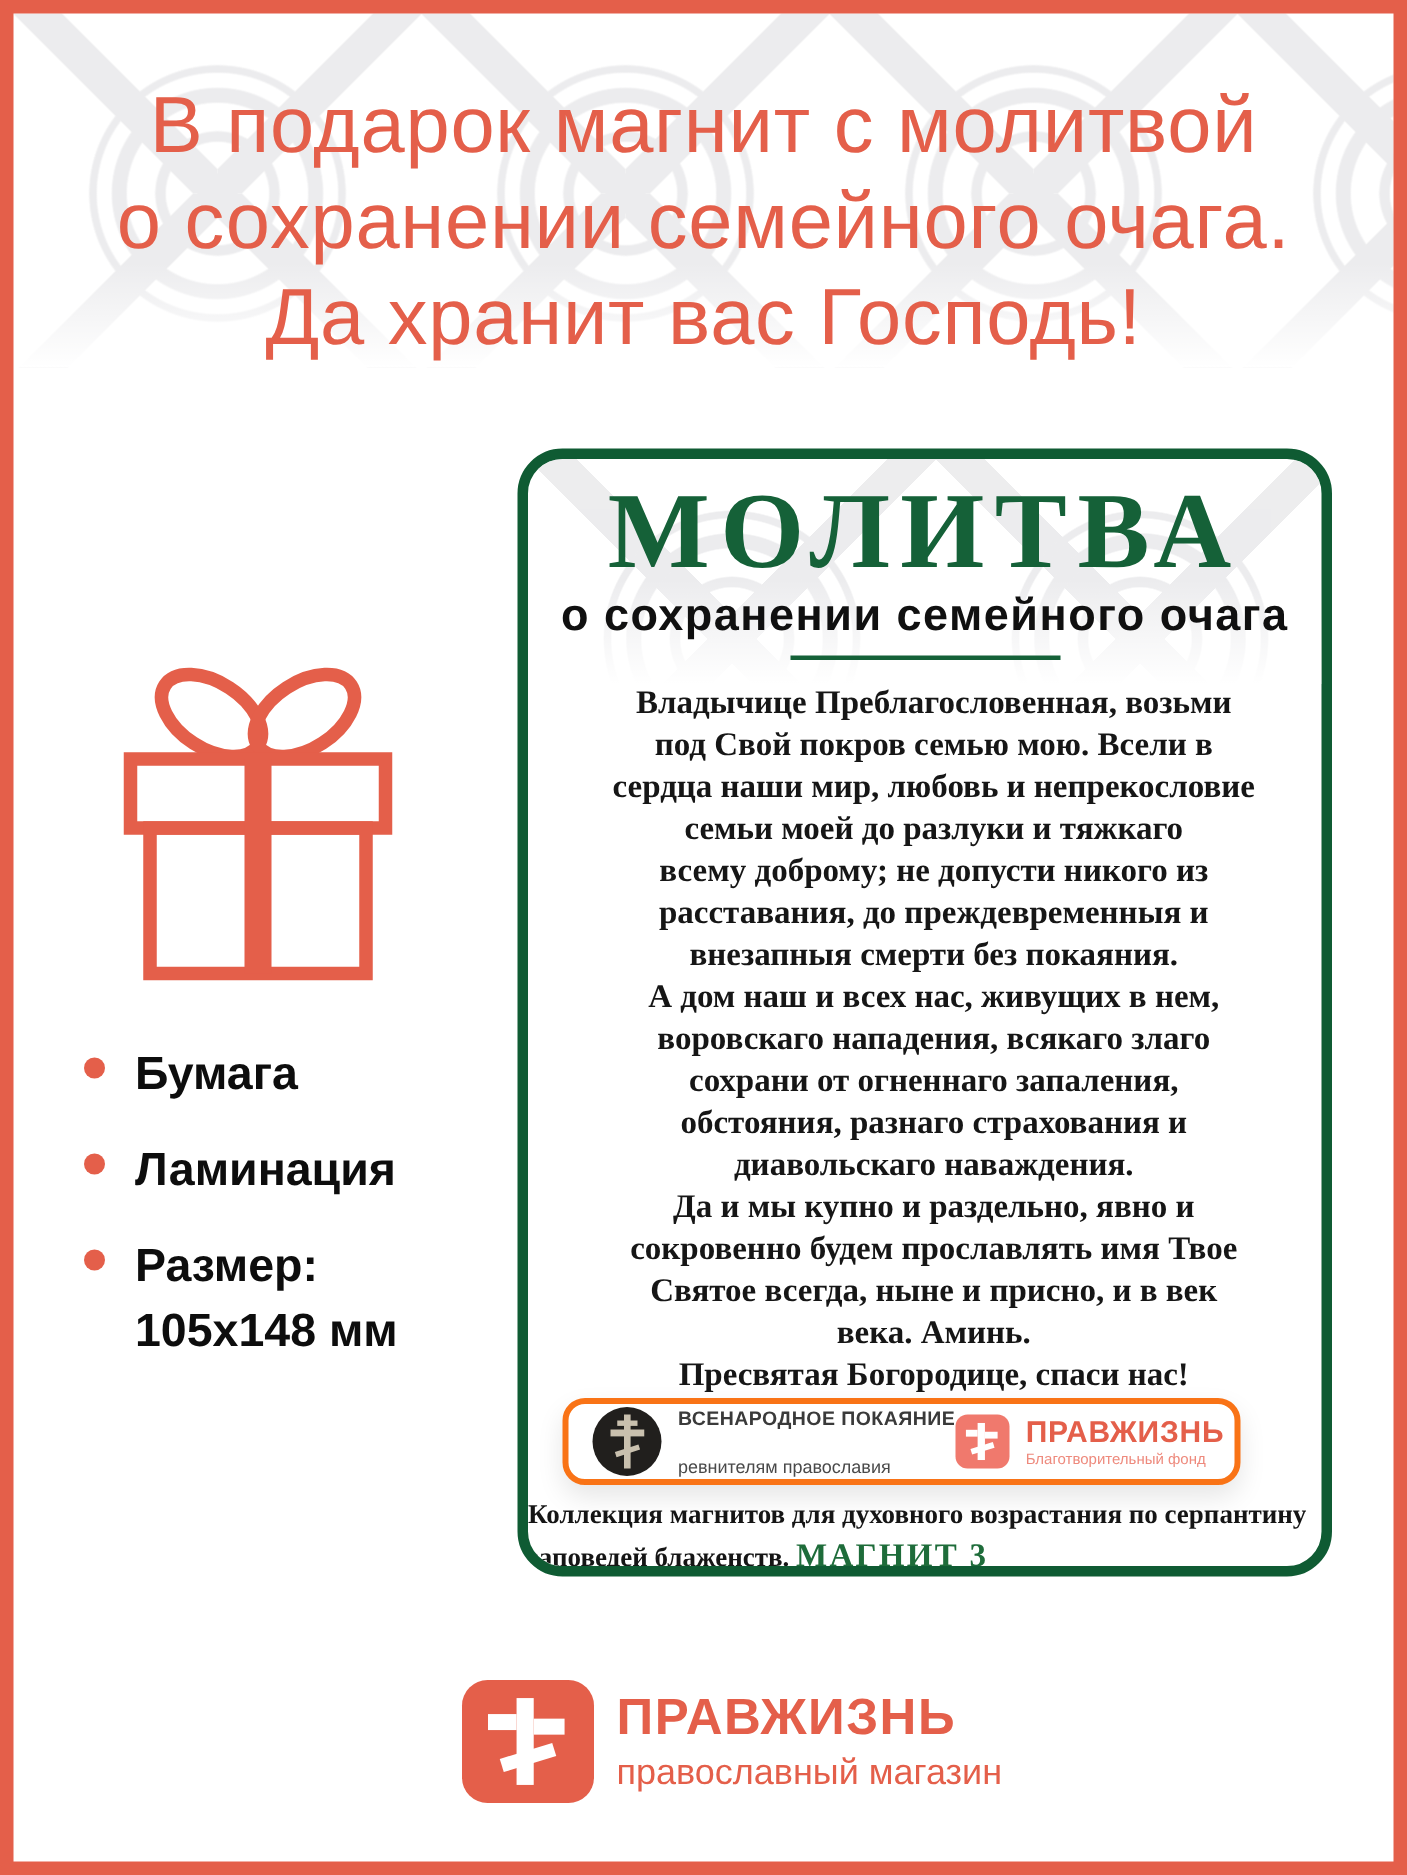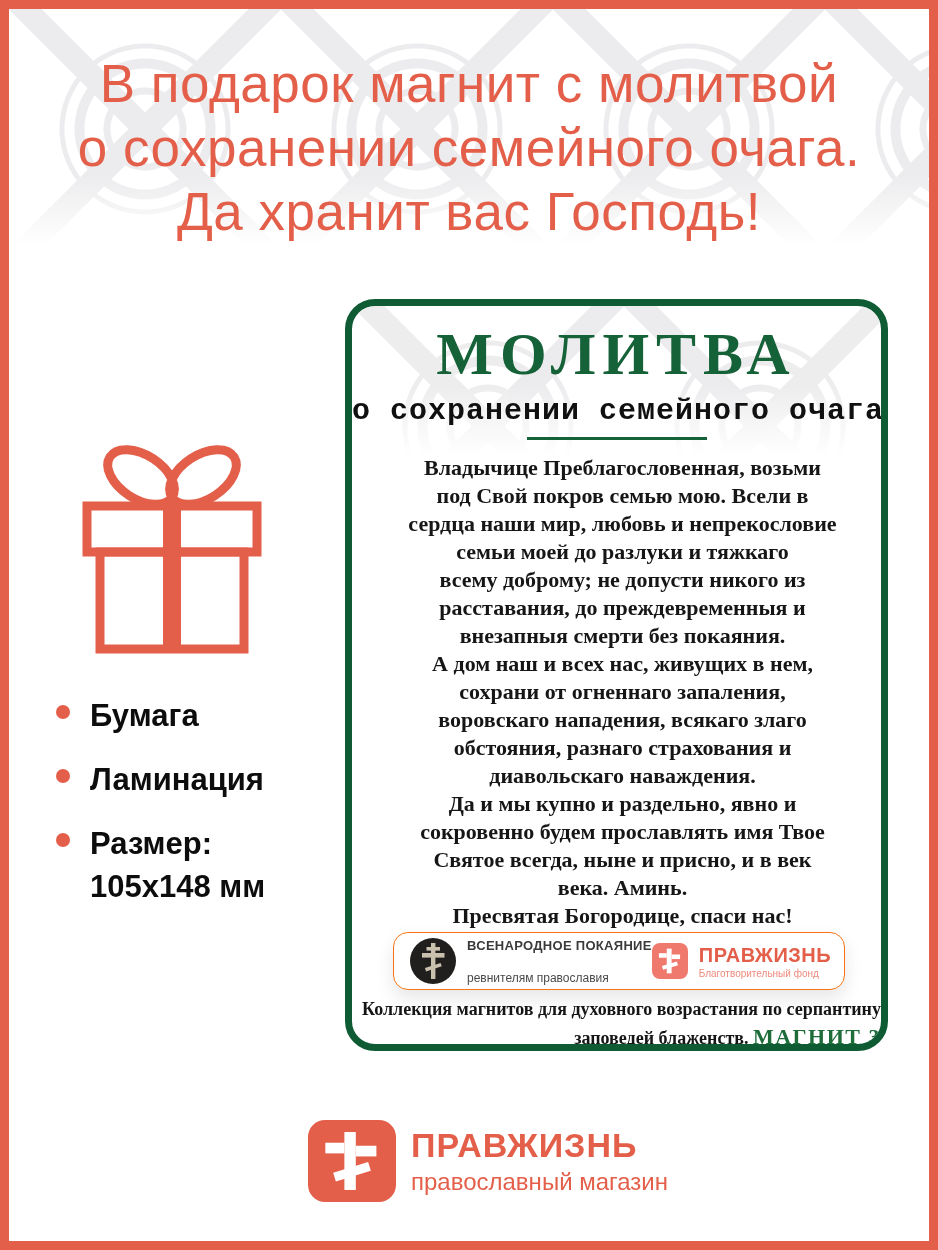--- a/index.html
+++ b/index.html
@@ -59,53 +59,53 @@
   .card{
     position:absolute;left:345px;top:299px;width:543px;height:752px;
     box-sizing:border-box;border:7px solid var(--green-border);border-radius:30px;
     background:#fff;overflow:hidden;z-index:10;
   }
   .card-band{position:absolute;top:0;left:0;right:0;height:150px;}
   .card-band .ornament-fill{position:absolute;inset:0;}
   .card-title{
     position:absolute;top:16px;left:0;right:0;text-align:center;
     font-family:"Liberation Serif", serif;font-weight:700;
-    font-size:60px;line-height:64px;letter-spacing:7px;color:var(--green);
+    font-size:72px;line-height:64px;letter-spacing:7px;color:var(--green);
   }
   .card-subtitle{
     position:absolute;top:88px;left:0;right:0;text-align:center;
-    font-family:Liberation Mono, monospace;font-weight:700;
+    font-family:Liberation Sans, sans-serif;font-weight:700;
     font-size:30px;letter-spacing:1px;color:#101010;white-space:nowrap;
   }
   .divider{position:absolute;top:131px;left:50%;width:180px;height:3px;margin-left:-90px;background:var(--green);}
   .prayer{
     position:absolute;top:148px;left:0;right:0;text-align:center;
     font-family:"Liberation Serif", serif;font-weight:700;
     font-size:22px;line-height:28px;color:var(--text-dark);padding-left:12px;
   }
   .prayer div{white-space:nowrap;}
 
   .pill{
-    position:absolute;left:41px;top:626px;width:452px;height:58px;
-    background:#fff;border:1px solid #f97316;border-radius:15px;
+    position:absolute;left:23px;top:626px;width:452px;height:58px;
+    background:#fff;border:4px solid #f97316;border-radius:15px;
     box-shadow:0 8px 18px rgba(0,0,0,.10);
     display:flex;align-items:center;justify-content:space-between;
     padding:0 26px 0 16px;box-sizing:border-box;
   }
   .badge{display:flex;align-items:center;}
   .badge-circle{width:46px;height:46px;border-radius:50%;background:#211F1D;flex:none;display:flex;align-items:center;justify-content:center;}
   .badge-texts{margin-left:11px;}
   .badge-title{font-size:13px;font-weight:700;color:#3A3A3A;letter-spacing:.3px;white-space:nowrap;}
   .badge-sub{font-size:12px;color:#4A4A4A;margin-top:18px;white-space:nowrap;}
   .badge-square{width:36px;height:36px;border-radius:8px;background:var(--coral-light);flex:none;display:flex;align-items:center;justify-content:center;}
   .fund-title{font-size:20px;font-weight:700;color:var(--coral);letter-spacing:.5px;white-space:nowrap;}
   .fund-sub{font-size:10px;color:var(--coral-faded);margin-top:1px;white-space:nowrap;}
 
   .collection{
-    position:absolute;top:690px;left:0;right:0;text-align:right;
+    position:absolute;top:690px;left:0;right:0;text-align:left;
     font-family:"Liberation Serif", serif;font-weight:700;
     font-size:18px;line-height:27px;color:#151515;
   }
   .collection .magnet{color:var(--green-magnet);font-size:22px;letter-spacing:1.5px;}
 
   
   .shop-logo{position:absolute;left:308px;top:1120px;display:flex;align-items:center;z-index:5;}
   .shop-square{width:88px;height:82px;border-radius:17px;background:var(--coral);display:flex;align-items:center;justify-content:center;flex:none;}
   .shop-texts{margin-left:15px;}
   .shop-title{font-size:34px;font-weight:700;color:var(--coral);letter-spacing:1px;white-space:nowrap;}
@@ -165,22 +165,22 @@
 
     <div class="prayer">
       <div>Владычице Преблагословенная, возьми</div>
       <div>под Свой покров семью мою. Всели в</div>
       <div>сердца наши мир, любовь и непрекословие</div>
       <div>семьи моей до разлуки и тяжкаго</div>
       <div>всему доброму; не допусти никого из</div>
       <div>расставания, до преждевременныя и</div>
       <div>внезапныя смерти без покаяния.</div>
       <div>А дом наш и всех нас, живущих в нем,</div>
+      <div>воровскаго нападения, всякаго злаго</div>
       <div>сохрани от огненнаго запаления,</div>
-      <div>воровскаго нападения, всякаго злаго</div>
       <div>обстояния, разнаго страхования и</div>
       <div>диавольскаго наваждения.</div>
       <div>Да и мы купно и раздельно, явно и</div>
       <div>сокровенно будем прославлять имя Твое</div>
       <div>Святое всегда, ныне и присно, и в век</div>
       <div>века. Аминь.</div>
       <div>Пресвятая Богородице, спаси нас!</div>
     </div>
 
     <div class="pill">

